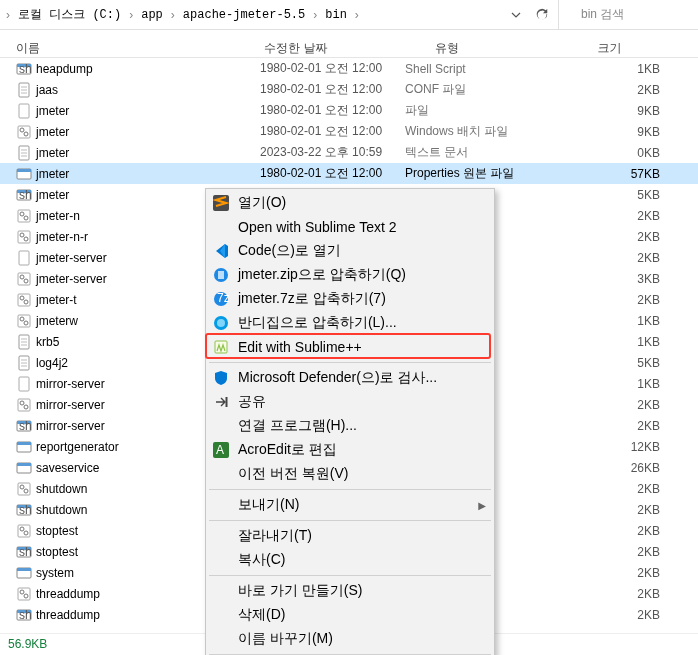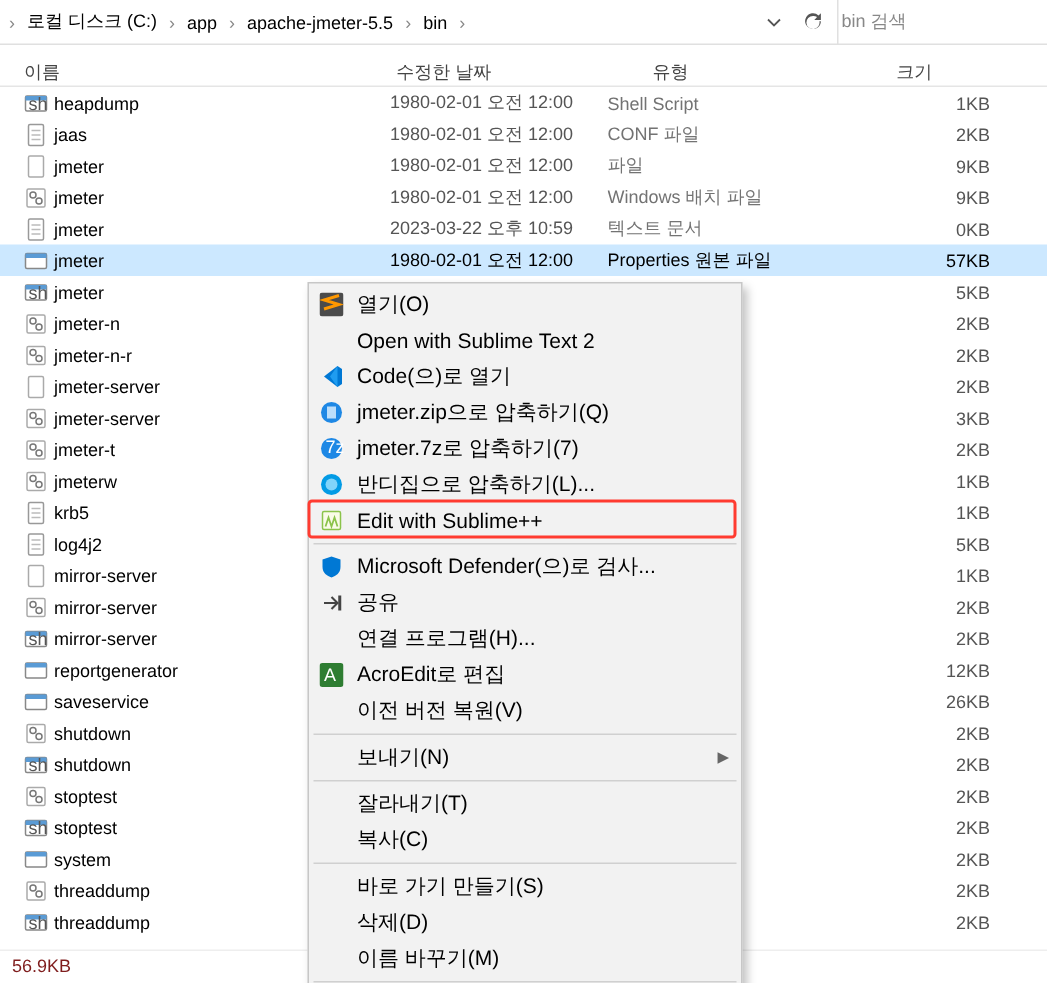--- a/index.html
+++ b/index.html
@@ -1,25 +1,25 @@
 <!DOCTYPE html>
 <html><head>
 <meta charset="utf-8">
 <style>
   * { box-sizing: border-box; margin: 0; padding: 0; font-family: "Segoe UI", "맑은 고딕", sans-serif; font-size: 12px; }
   body { background: #fff; width: 698px; height: 655px; overflow: hidden; color: #000; }
 
   
   .addr-bar { display: flex; align-items: center; height: 30px; border-bottom: 1px solid #e0e0e0; }
   .crumbs { flex: 1; display: flex; align-items: center; padding-left: 4px; overflow: hidden; }
-  .crumb { padding: 4px 6px; white-space: nowrap; cursor: default; }
+  .crumb { padding: 4px 6px; white-space: nowrap; cursor: default; font-family: Liberation Mono, monospace; }
   .crumb-sep { color: #888; padding: 0 2px; }
   .addr-buttons { display: flex; align-items: center; padding: 0 4px; gap: 2px; }
   .addr-btn { width: 24px; height: 24px; display: flex; align-items: center; justify-content: center; color: #555; }
-  .search-box { width: 140px; height: 30px; border-left: 1px solid #e0e0e0; display: flex; align-items: center; padding: 0 2px; color: #888; gap: 4px; }
+  .search-box { width: 140px; height: 30px; border-left: 1px solid #e0e0e0; display: flex; align-items: center; padding: 0 22px; color: #888; gap: 4px; }
 
   
   .cols { display: flex; height: 28px; align-items: flex-end; border-bottom: 1px solid #e5e5e5; user-select: none; }
   .col { padding: 0 8px; color: #444; white-space: nowrap; overflow: hidden; text-overflow: ellipsis; border-right: 1px solid transparent; }
   .col-name { width: 260px; padding-left: 16px; }
   .col-date { width: 145px; }
   .col-type { width: 165px; margin-left: 28px; }
   .col-size { width: 110px; text-align: left; }
 
   
@@ -33,21 +33,21 @@
   .row.selected .c-name,
   .row.selected .c-date,
   .row.selected .c-type,
   .row.selected .c-size { color: #000; }
 
   
   .ico, .mico { width: 16px; height: 16px; flex-shrink: 0; display: inline-block; position: relative; }
   svg { display: block; }
 
   
-  .status { position: absolute; bottom: 0; left: 0; right: 0; height: 22px; padding: 3px 8px; color: #7f1d1d; border-top: 1px solid #eee; background: #fff; }
+  .status { position: absolute; bottom: 0; left: 0; right: 0; height: 22px; padding: 3px 8px; color: #15803d; border-top: 1px solid #eee; background: #fff; }
 
   
   .ctxmenu { position: absolute; left: 205px; top: 188px; width: 290px; background: #f2f2f2; border: 1px solid #c7c7c7; box-shadow: 3px 3px 6px rgba(0,0,0,.25); padding: 2px; z-index: 100; }
   .mitem { display: flex; align-items: center; height: 24px; padding: 0 6px 0 4px; gap: 8px; position: relative; }
   .mitem .mlabel { flex: 1; white-space: nowrap; font-size: 14px; }
   .mitem .mchev { color: #666; font-size: 10px; }
   .msep { height: 1px; background: #d0d0d0; margin: 3px 1px; }
   .mico { width: 18px; height: 18px; display: flex; align-items: center; justify-content: center; }
   .highlight-box { position: absolute; border: 2.5px solid #ff3b30; border-radius: 3px; pointer-events: none; z-index: 200; }
 </style>

